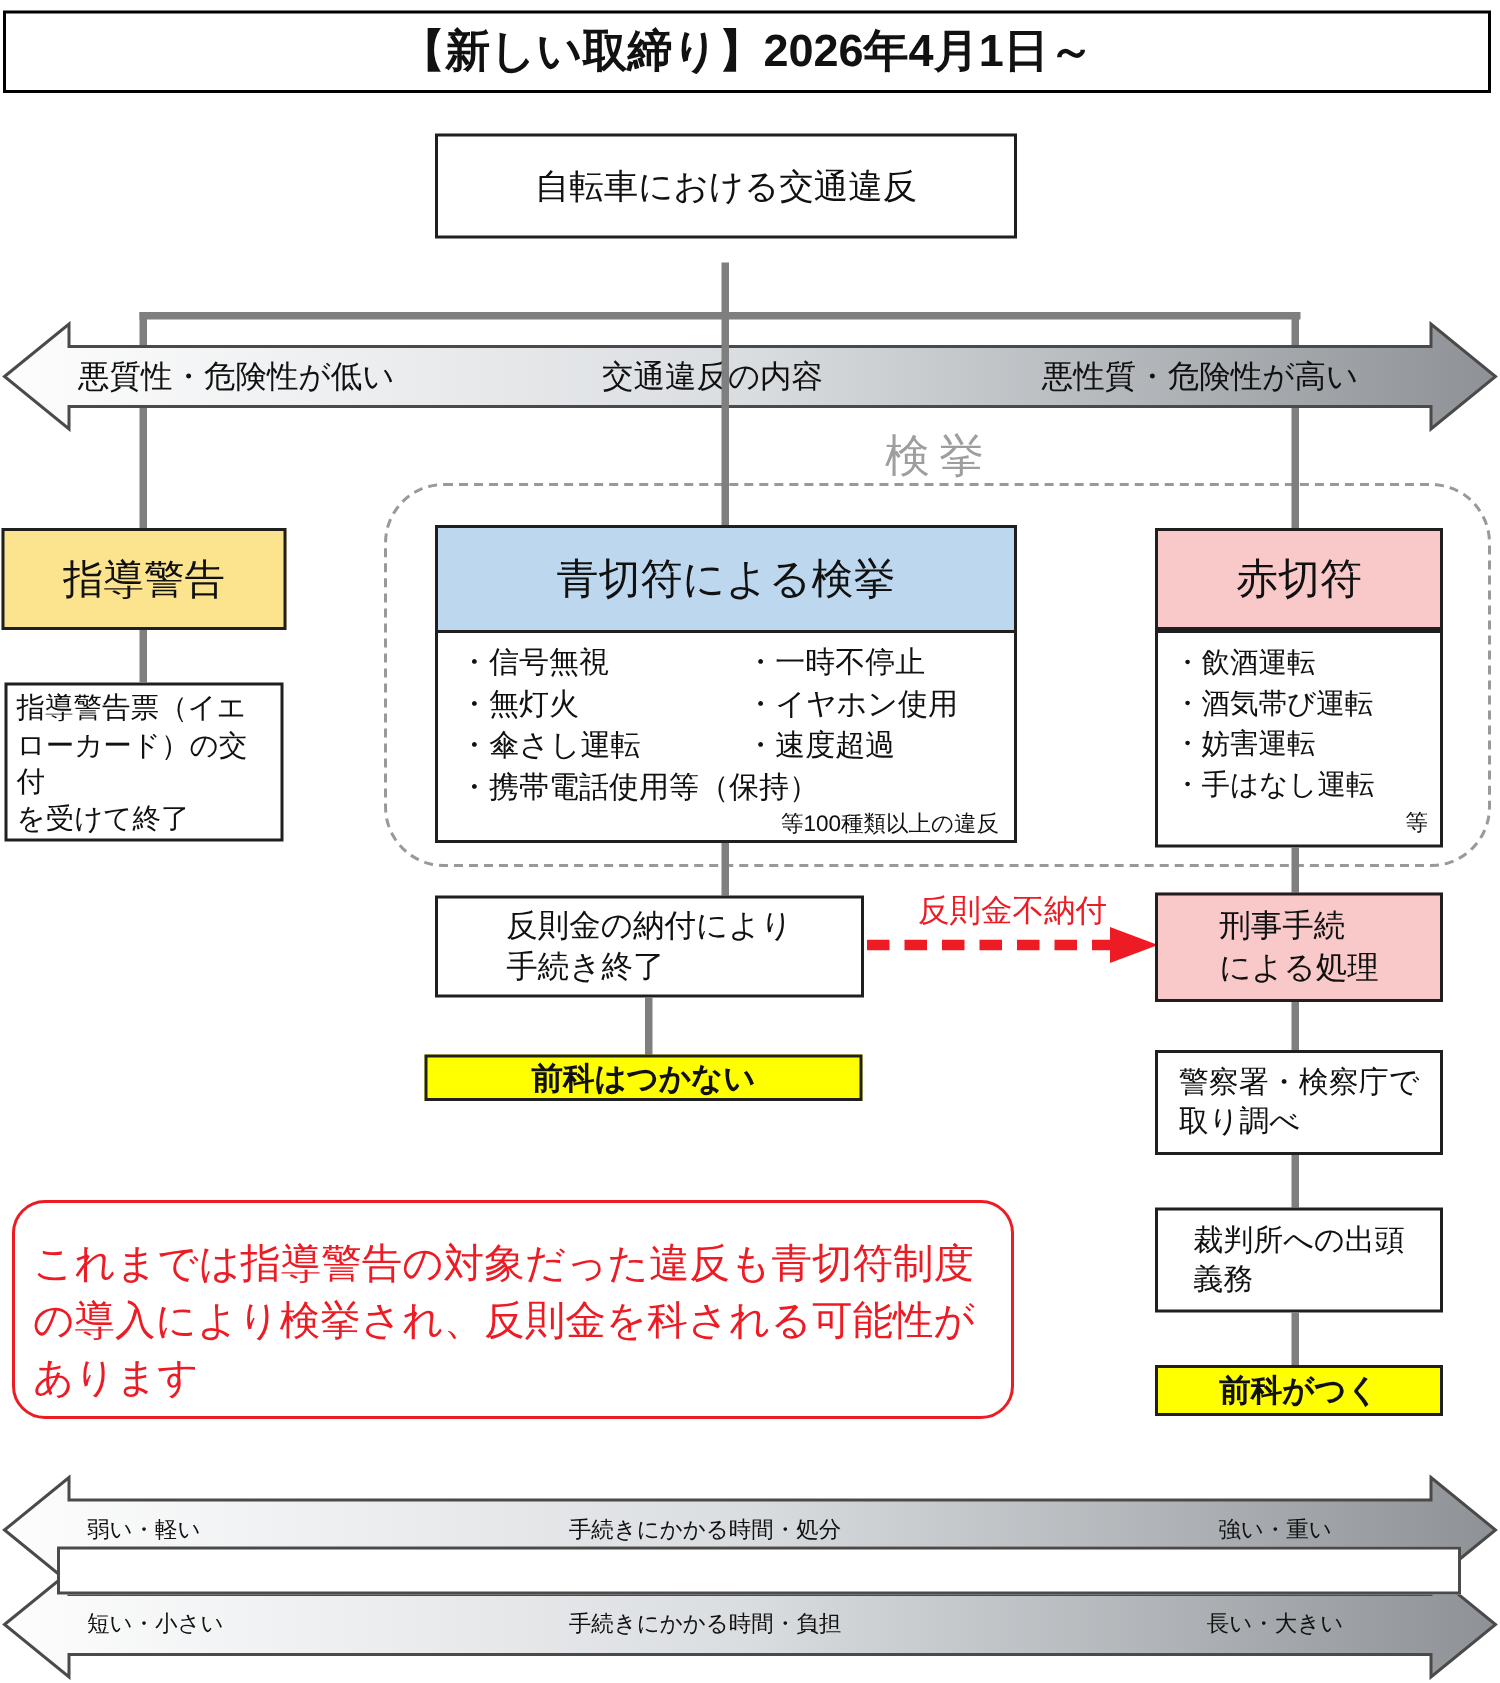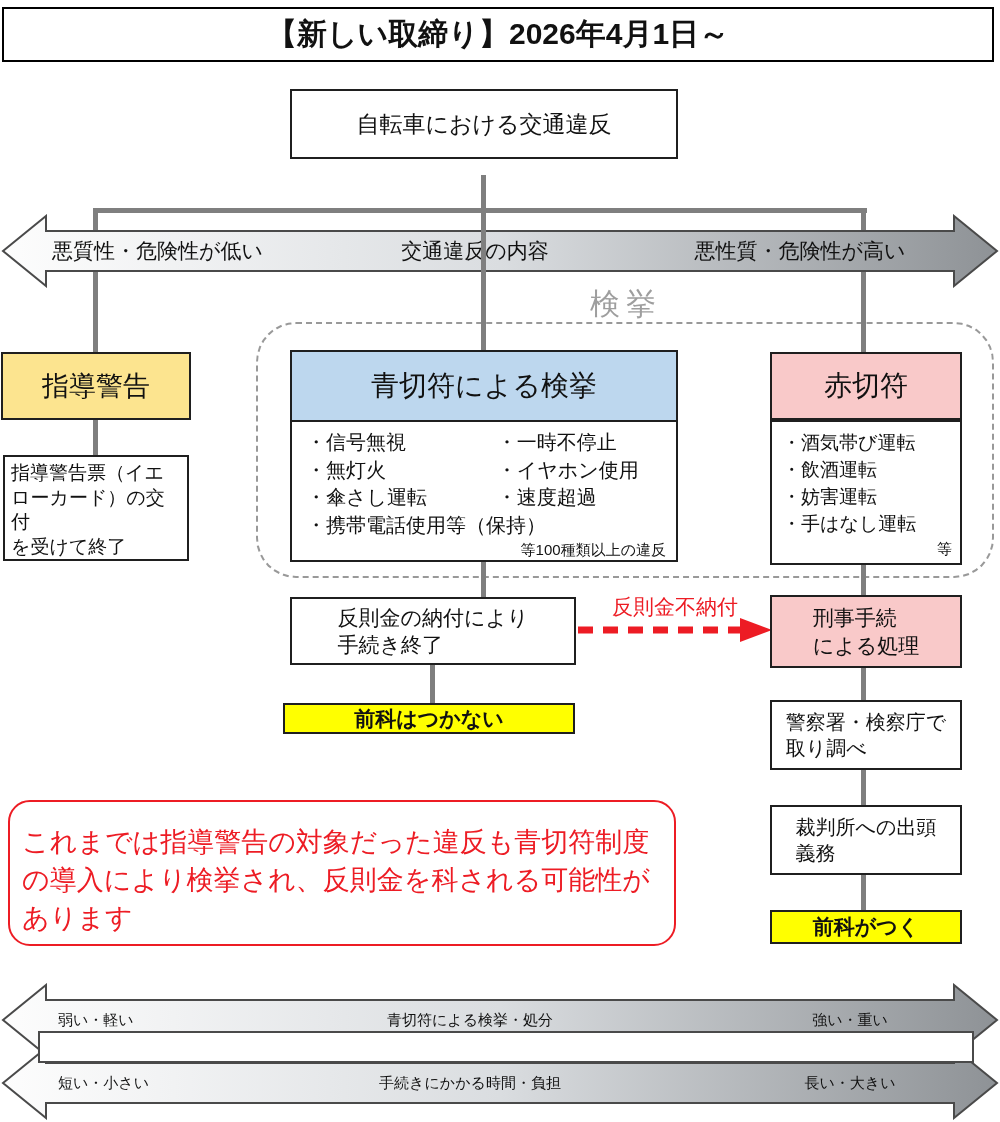--- a/index.html
+++ b/index.html
@@ -127,22 +127,22 @@
     <div class="lrow">
       <span class="c1">・傘さし運転</span>
       <span class="c2">・速度超過</span>
     </div>
     <div>・携帯電話使用等（保持）</div>
     <div class="lnote">等100種類以上の違反</div>
   </div>
 
   <div class="box redhead">赤切符</div>
   <div class="box redlist">
+    <div>・飲酒運転</div>
     <div>・酒気帯び運転</div>
-    <div>・飲酒運転</div>
     <div>・妨害運転</div>
     <div>・手はなし運転</div>
     <div class="rnote">等</div>
   </div>
 
   <div class="box finebox pre">反則金の納付により
 手続き終了</div>
   <div class="redarrow-label">反則金不納付</div>
   <svg class="redarrow" viewBox="0 0 198 40">
     <line x1="2" y1="18" x2="166" y2="18" stroke="#ED1C24" stroke-width="7" stroke-dasharray="15 10"></line>
@@ -161,21 +161,21 @@
 
   <div class="note">これまでは指導警告の対象だった違反も青切符制度
 の導入により検挙され、反則金を科される可能性が
 あります</div>
 
   <div class="axis bottom" style="top:983px;">
     <svg viewBox="0 0 1000 74" preserveAspectRatio="none">
       <path d="M3,37 L46,2 L46,17 L954,17 L954,2 L997,37 L954,72 L954,57 L46,57 L46,72 Z" fill="url(#axisGrad)" stroke="#4a4a4a" stroke-width="2"></path>
     </svg>
     <span class="alab" style="left:58px;">弱い・軽い</span>
-    <span class="alab mid" style="left:470px;">青切符による検挙・処分</span>
+    <span class="alab mid" style="left:470px;">手続きにかかる時間・処分</span>
     <span class="alab right" style="left:850px;">強い・重い</span>
   </div>
 
   <div class="midrect"></div>
 
   <div class="axis bottom" style="top:1046px;">
     <svg viewBox="0 0 1000 74" preserveAspectRatio="none">
       <path d="M3,37 L46,2 L46,17 L954,17 L954,2 L997,37 L954,72 L954,57 L46,57 L46,72 Z" fill="url(#axisGrad)" stroke="#4a4a4a" stroke-width="2"></path>
     </svg>
     <span class="alab" style="left:58px;">短い・小さい</span>

